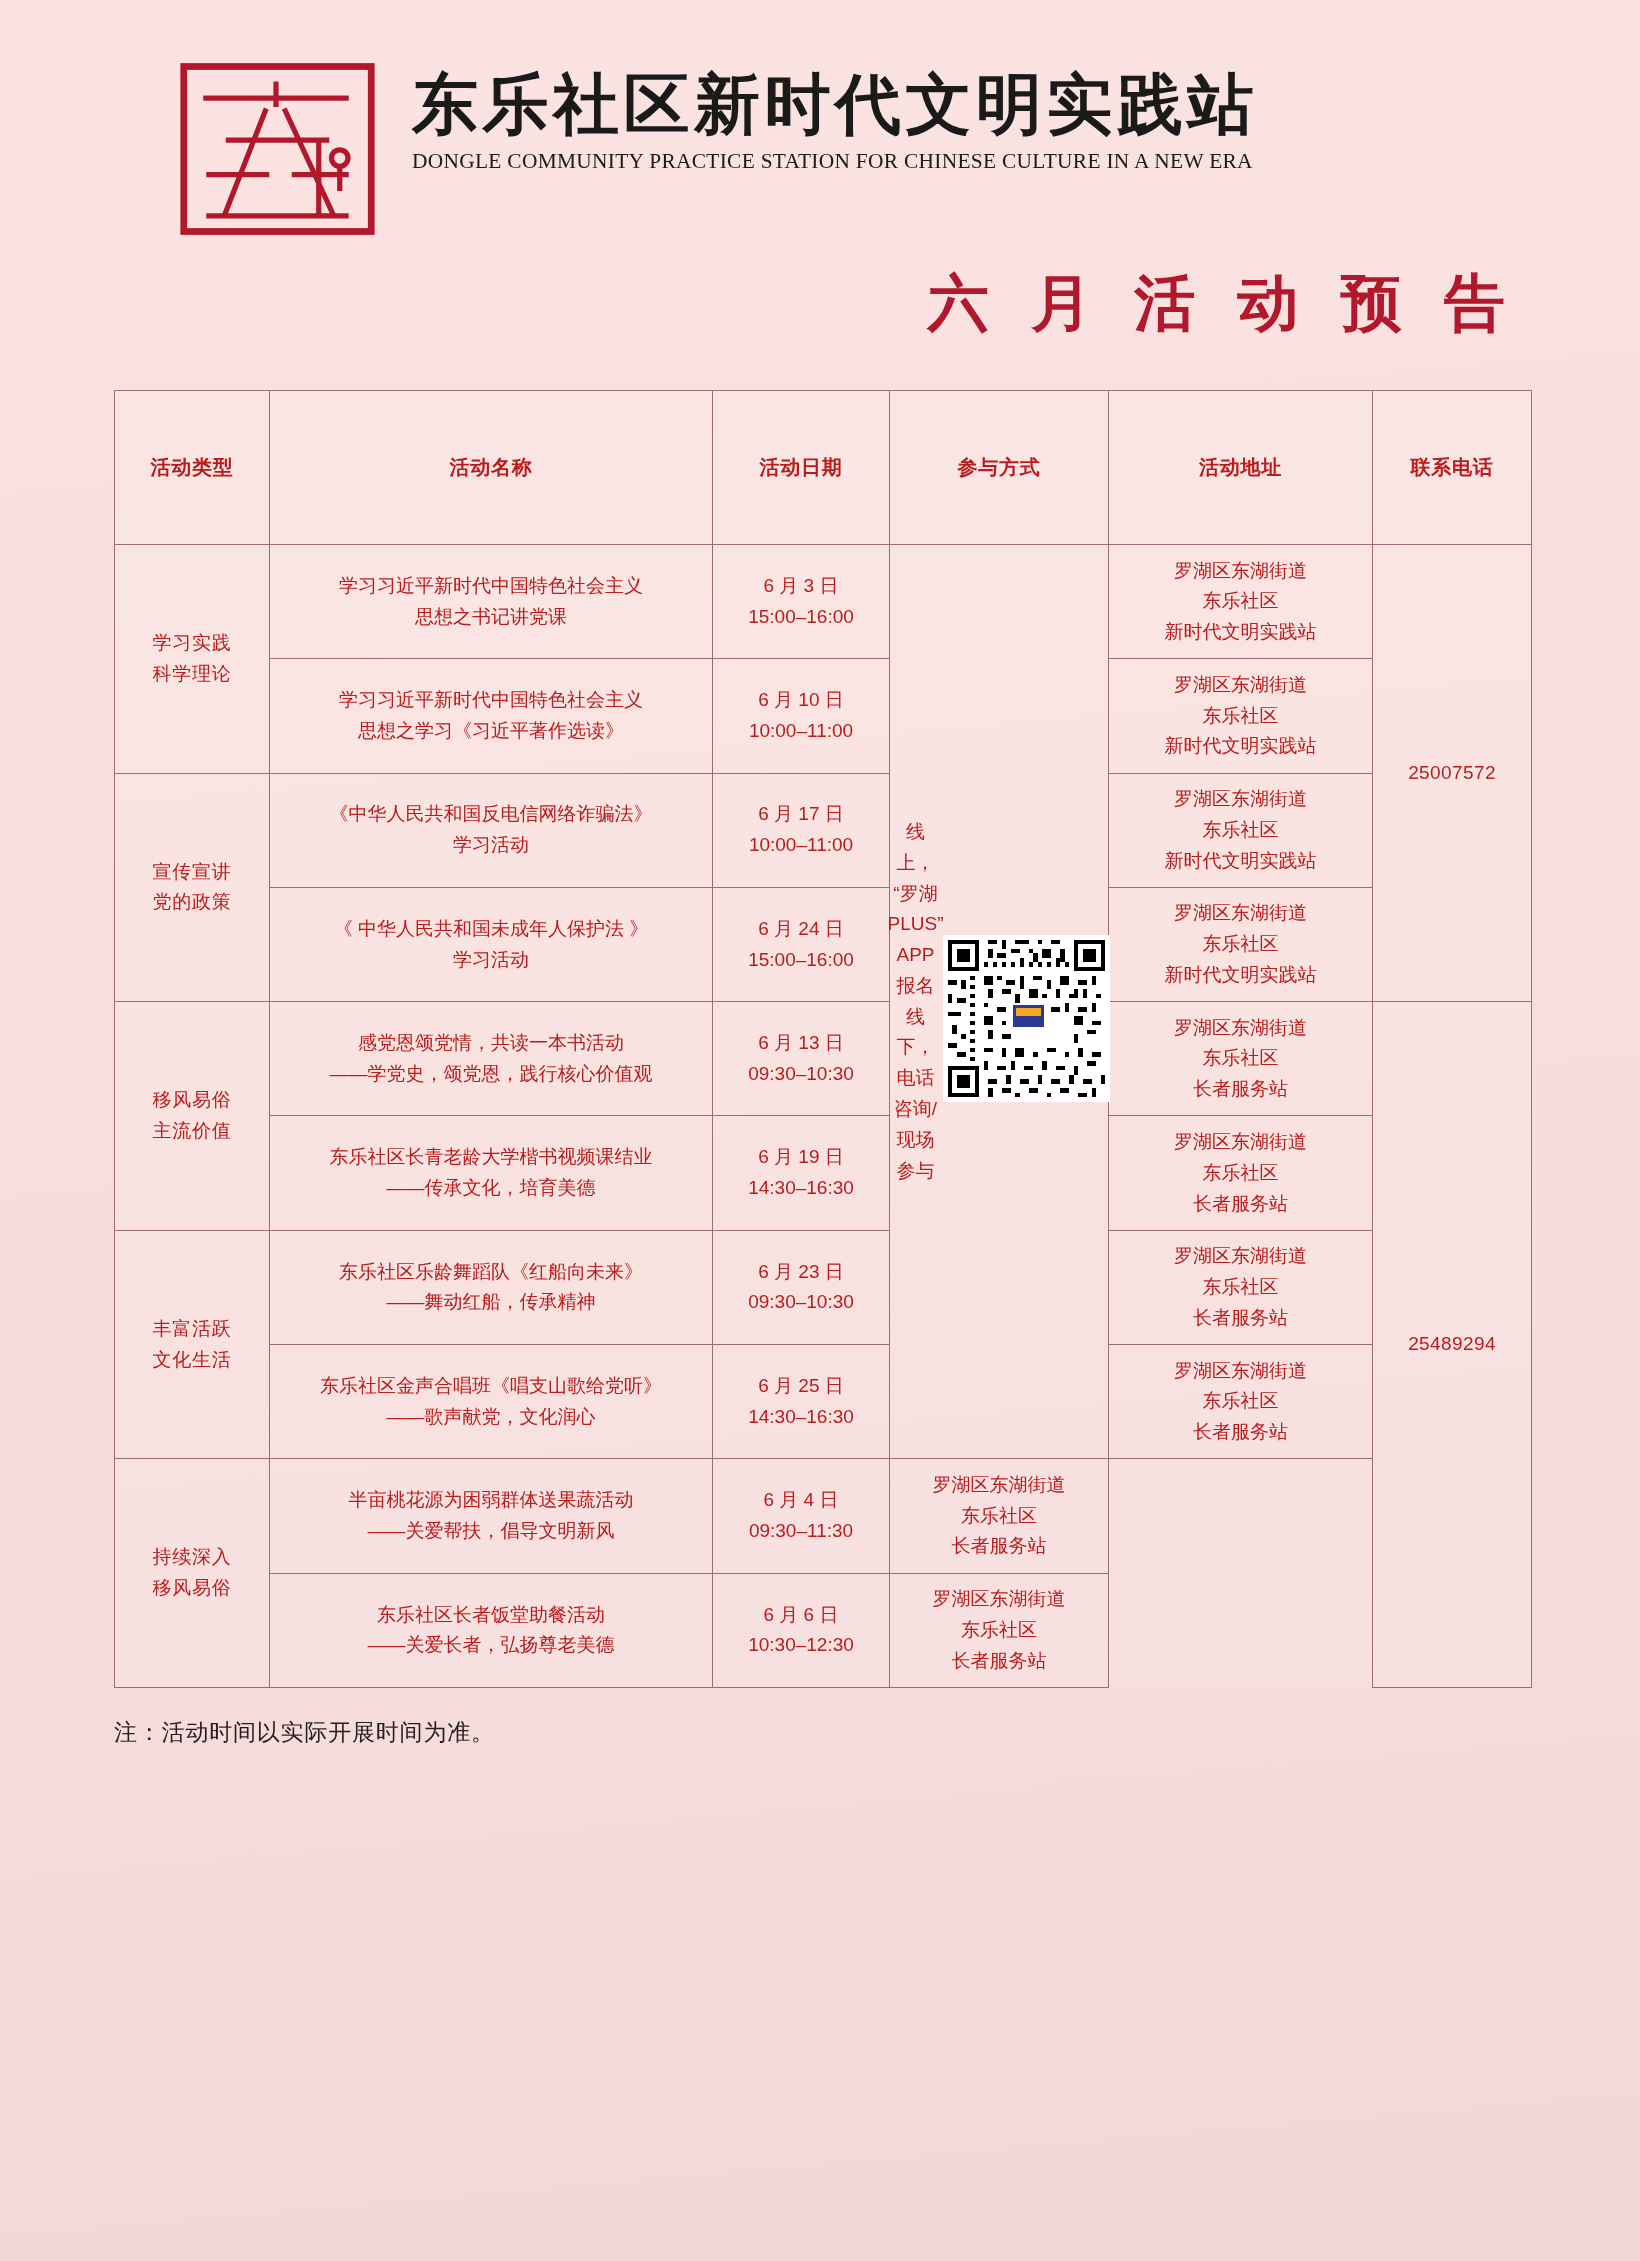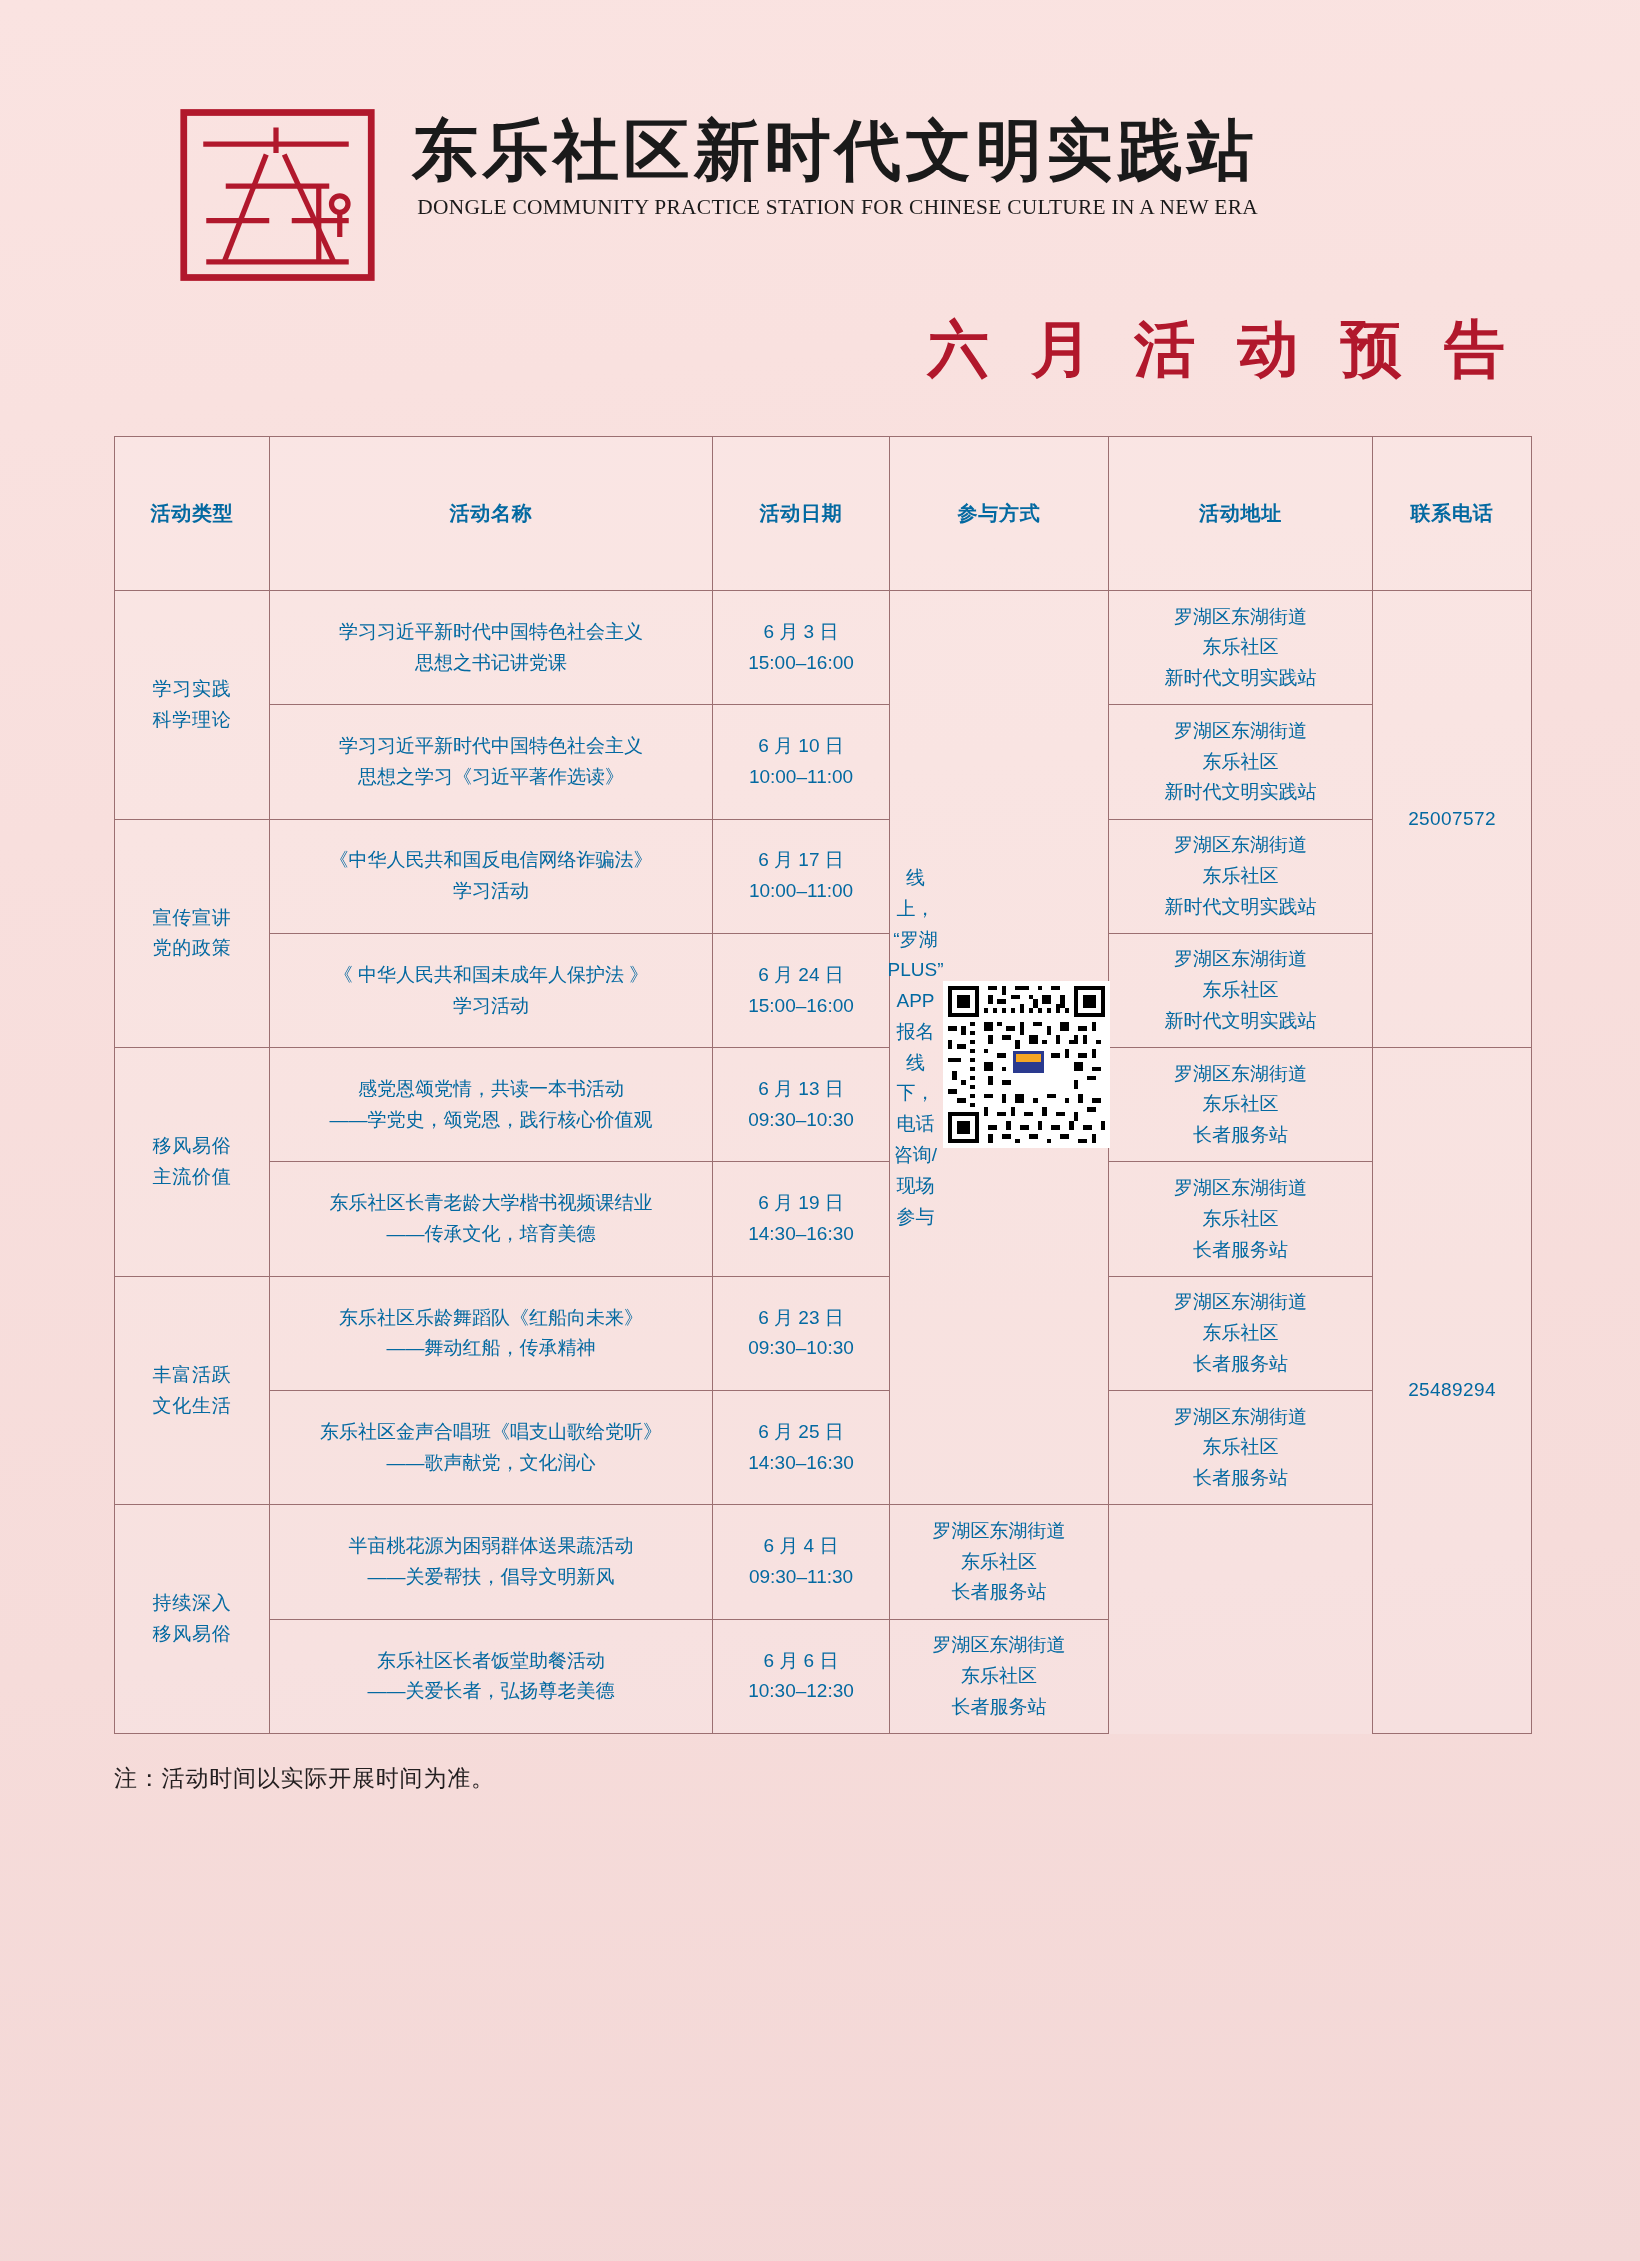--- a/index.html
+++ b/index.html
@@ -19,23 +19,22 @@
     width: 1640px;
     height: 2261px;
     box-sizing: border-box;
     padding: 0 111px;
   }
 
   
   .header {
     display: flex;
     align-items: flex-start;
-    padding-top: 102px;
+    padding-top: 56px;
     padding-left: 68px;
-    text-align: right;
   }
   .logo {
     width: 197px;
     height: 174px;
     flex: 0 0 auto;
     margin-top: 6px;
   }
   .title-block {
     margin-left: 36px;
     padding-top: 13.5px;
@@ -79,21 +78,21 @@
     margin-left: 1.5px;
     table-layout: fixed;
     background: rgba(255, 255, 255, 0.16);
   }
   table.schedule td, table.schedule th {
     border: 1.2px solid #9b6f71;
     text-align: center;
     vertical-align: middle;
     font-size: 19px;
     line-height: 1.62;
-    color: #0369a1;
+    color: #b91c1c;
     padding: 10.5px 7.5px;
     font-weight: 400;
   }
   table.schedule th {
     font-weight: 700;
     font-size: 20px;
     height: 132px;
     letter-spacing: 0.8px;
   }
   td.cat {

